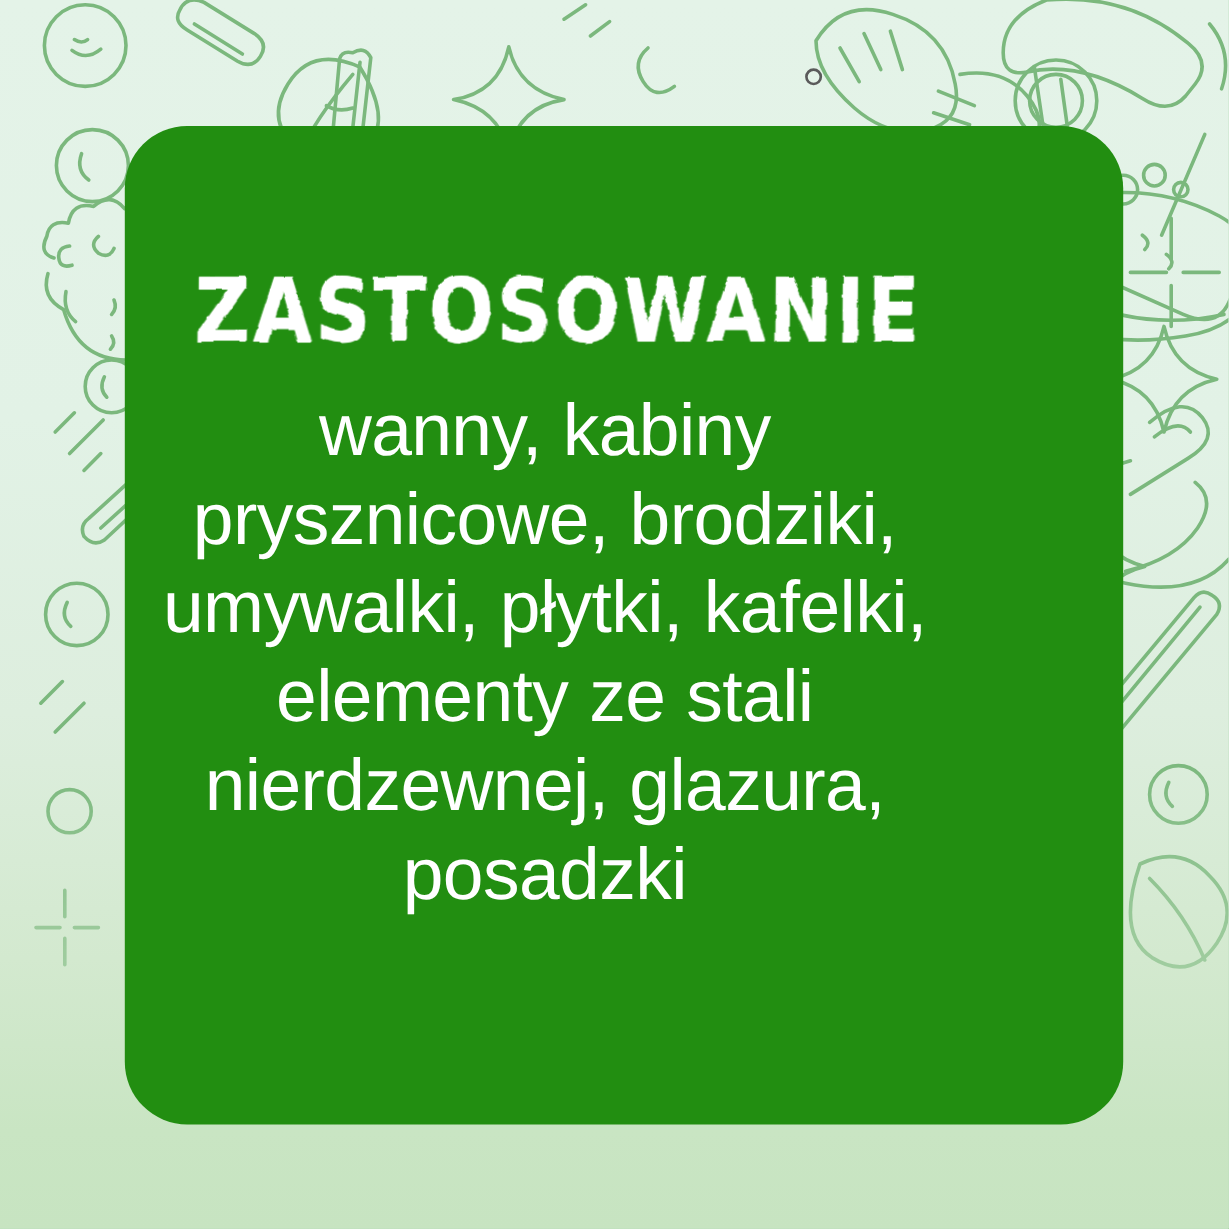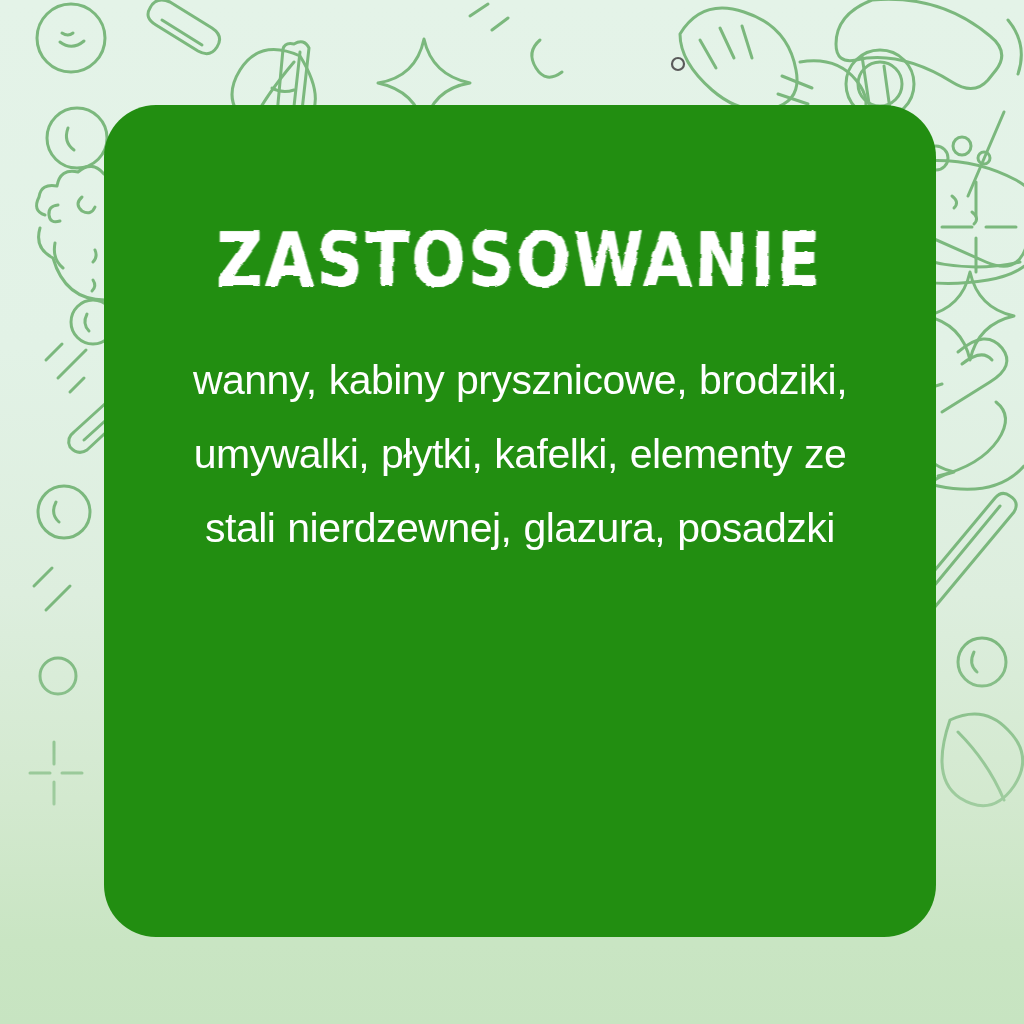--- a/index.html
+++ b/index.html
@@ -51,21 +51,20 @@
     left:104px;
     top:105px;
     width:832px;
     height:832px;
     border-radius:52px;
     background:#228e11;
     z-index:2;
     overflow:hidden;
     display:flex;
     flex-direction:column;
-    align-items:center;
   }
 
   #card-title{
     margin-top:118px;
     color:#ffffff;
     font-family:"DejaVu Sans", sans-serif;
     font-size:74px;
     line-height:74px;
     font-weight:700;
     letter-spacing:3px;
@@ -74,25 +73,25 @@
     transform-origin:center;
     white-space:nowrap;
     text-shadow:
        0 0 1px rgba(255,255,255,.55),
        1px 0 0 rgba(255,255,255,.30),
       -1px 0 0 rgba(255,255,255,.22);
     filter:url(#rough);
   }
 
   #card-body{
-    margin-top:46px;
+    margin-top:24px;
     width:700px;
     color:#ffffff;
     font-family:"Liberation Sans", sans-serif;
-    font-size:41px;
+    font-size:61px;
     line-height:74px;
     font-weight:400;
     text-align:center;
     letter-spacing:-0.5px;
     word-spacing:1px;
   }
 </style>
 </head>
 <body>
 

